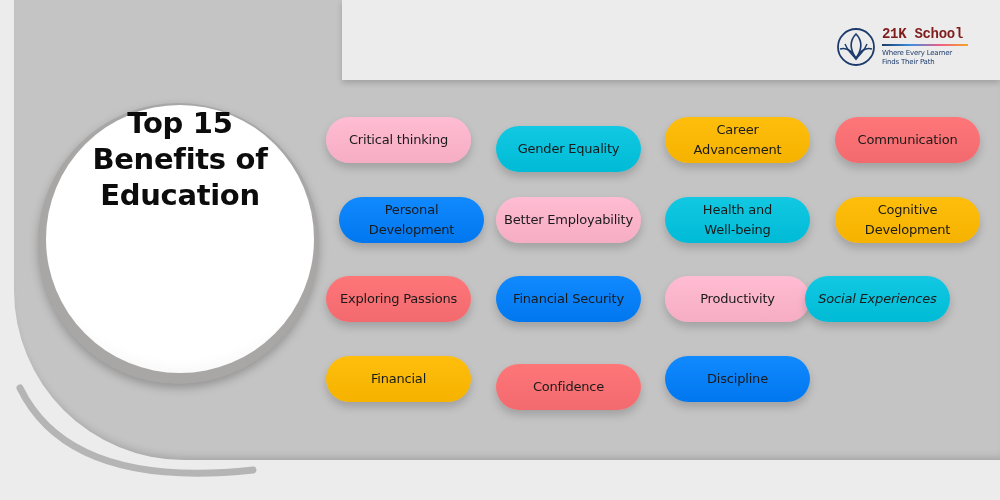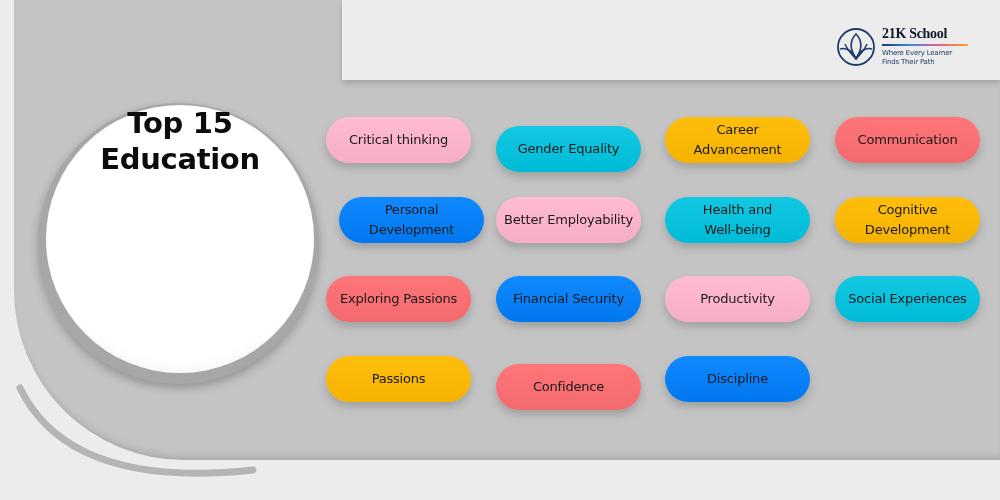--- a/index.html
+++ b/index.html
@@ -77,24 +77,24 @@
   .pill.blue { background: linear-gradient(#1189ff, #0077ee); }
 
   .logo {
     position: absolute;
     left: 836px; top: 26px;
     display: flex; align-items: center;
   }
   .logo-mark { width: 40px; height: 40px; margin-right: 6px; }
   .logo-text { display: flex; flex-direction: column; }
   .logo-name {
-    font-family: Liberation Serif, serif;
+    font-family: Liberation Mono, monospace;
     font-weight: bold;
     font-size: 14px;
-    color: #0f172a;
+    color: #7f1d1d;
     line-height: 16px;
     letter-spacing: -0.3px;
   }
   .logo-bar {
     height: 2px;
     width: 86px;
     margin: 2px 0 3px 0;
     background: linear-gradient(90deg, #1c3b6b, #3c8fe0, #ee5c8a, #f6a623);
   }
   .logo-tag {
@@ -112,20 +112,21 @@
 <div class="top-card"></div>
 
 <svg class="arc" viewBox="0 0 1000 500">
   <path d="M20 388 C 60 470, 160 480, 253 470" fill="none" stroke="#b5b5b5" stroke-width="7" stroke-linecap="round"></path>
 </svg>
 
 <div class="circle-outer"></div>
 <div class="circle-inner">
   <div class="circle-title">
     <div>Top 15</div>
+    <div>Benefits of</div>
     <div>Education</div>
   </div>
 </div>
 
 <div class="logo">
   <svg class="logo-mark" viewBox="0 0 40 40">
     <circle cx="20" cy="20" r="18" fill="none" stroke="#1c3b6b" stroke-width="1.8"></circle>
     <path d="M20 7 C 14 13, 13 21, 20 32 C 27 21, 26 13, 20 7 Z" fill="none" stroke="#1c3b6b" stroke-width="1.6"></path>
     <path d="M4 22 C 10 20, 17 24, 20 32" fill="none" stroke="#1c3b6b" stroke-width="1.6"></path>
     <path d="M36 22 C 30 20, 23 24, 20 32" fill="none" stroke="#1c3b6b" stroke-width="1.6"></path>
@@ -168,25 +169,25 @@
 
 <div class="pill red" style="left:326px;top:276px;">
     <span>Exploring Passions</span>
   </div>
 <div class="pill blue" style="left:496px;top:276px;">
     <span>Financial Security</span>
   </div>
 <div class="pill pink" style="left:665px;top:276px;">
     <span>Productivity</span>
   </div>
-<div class="pill cyan" style="left:835px;top:276px;">
+<div class="pill cyan" style="left:805px;top:276px;font-style:italic;">
     <span>Social Experiences</span>
   </div>
 
 <div class="pill yellow" style="left:326px;top:356px;">
-    <span>Passions</span>
+    <span>Financial</span>
   </div>
 <div class="pill red" style="left:496px;top:356px;margin-top:8px;">
     <span>Confidence</span>
   </div>
 <div class="pill blue" style="left:665px;top:356px;">
     <span>Discipline</span>
   </div>
 
 </body></html>

